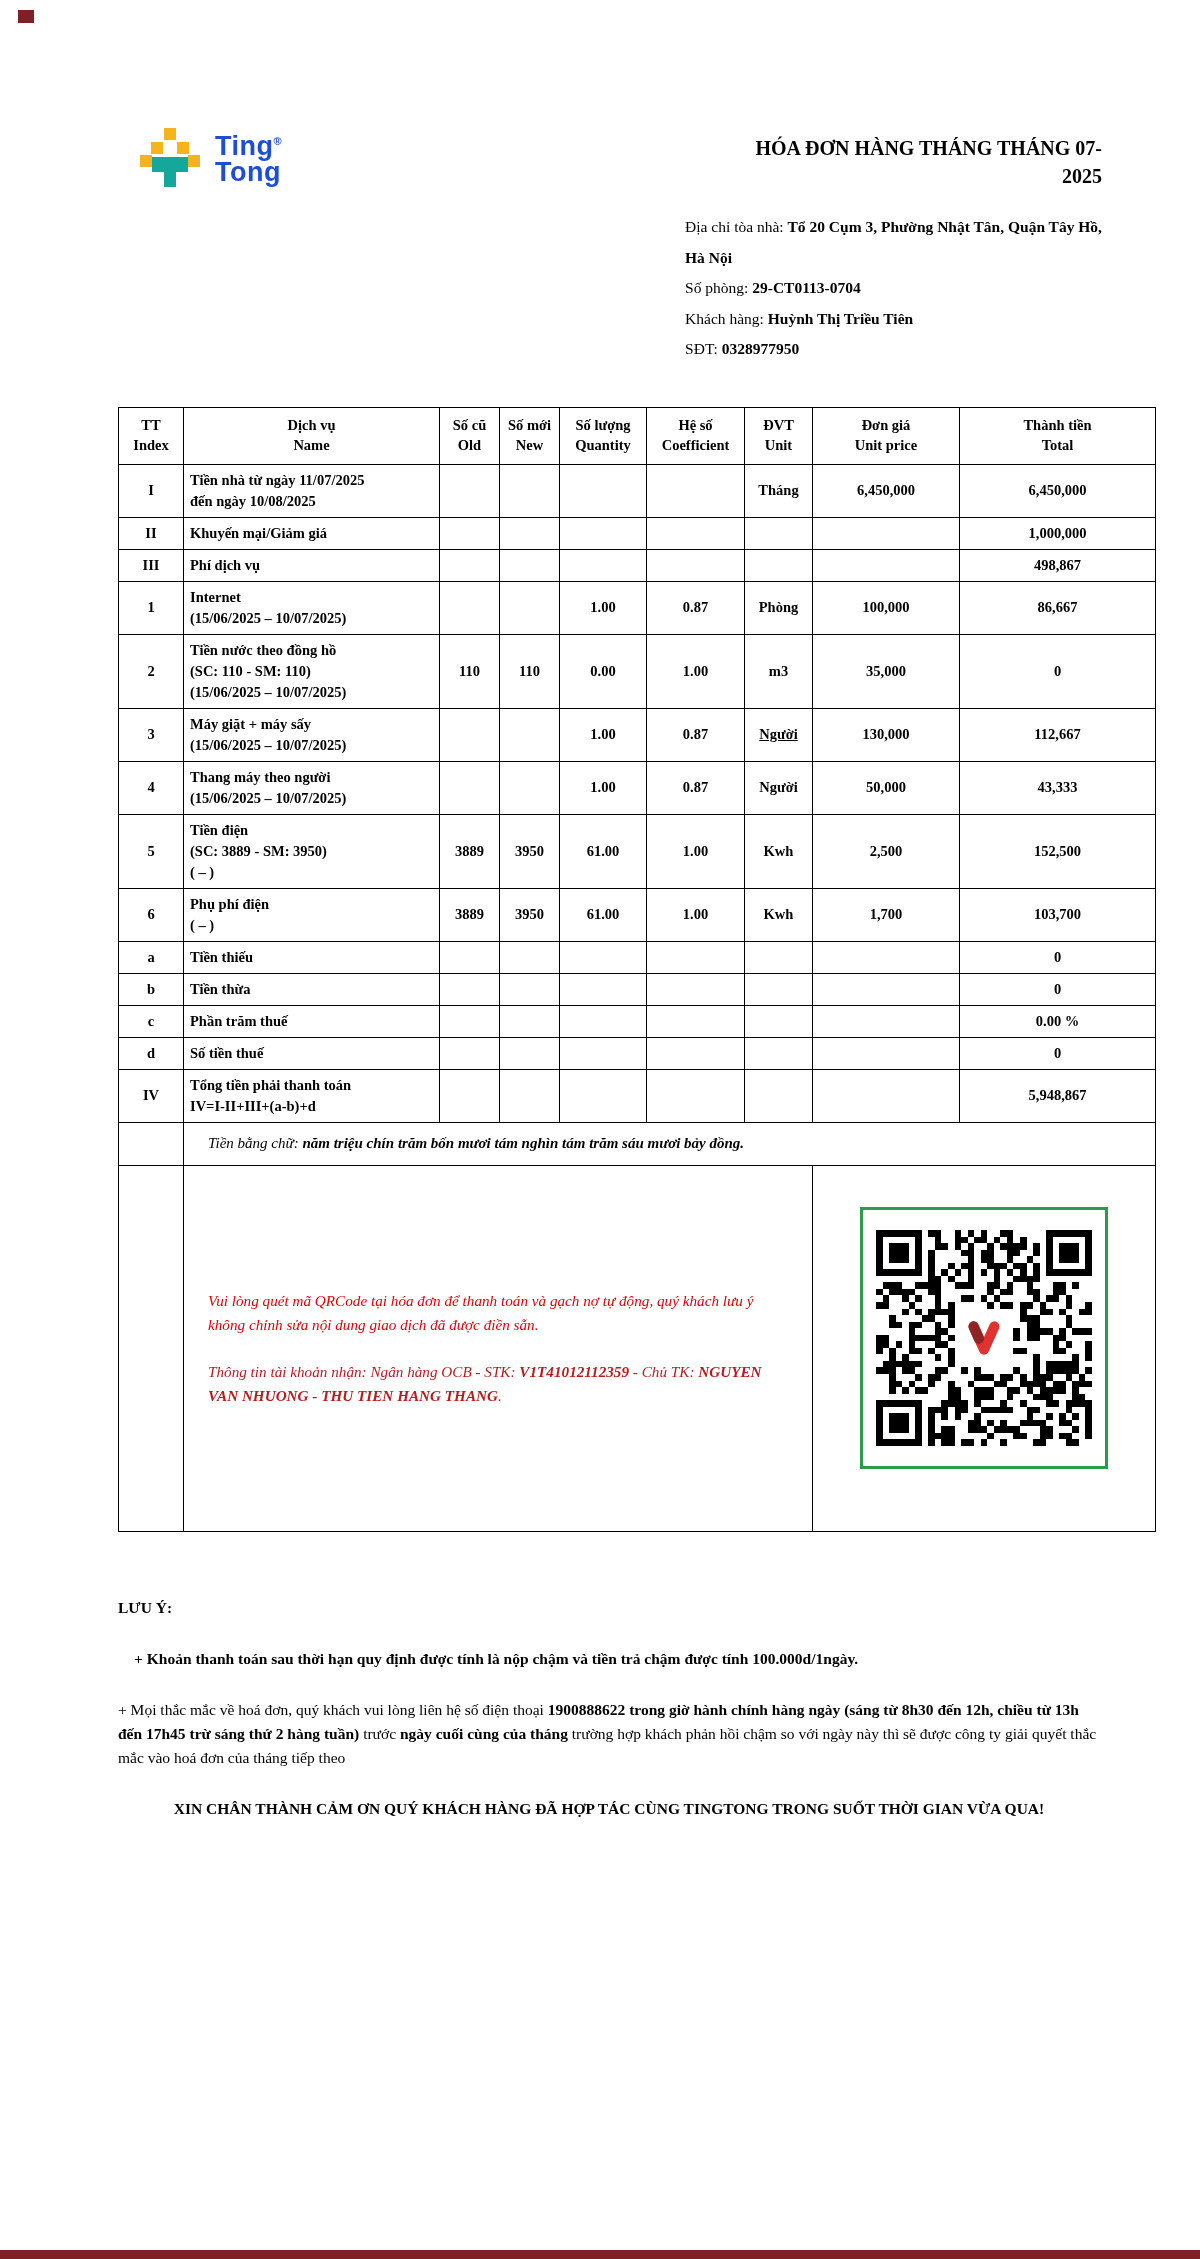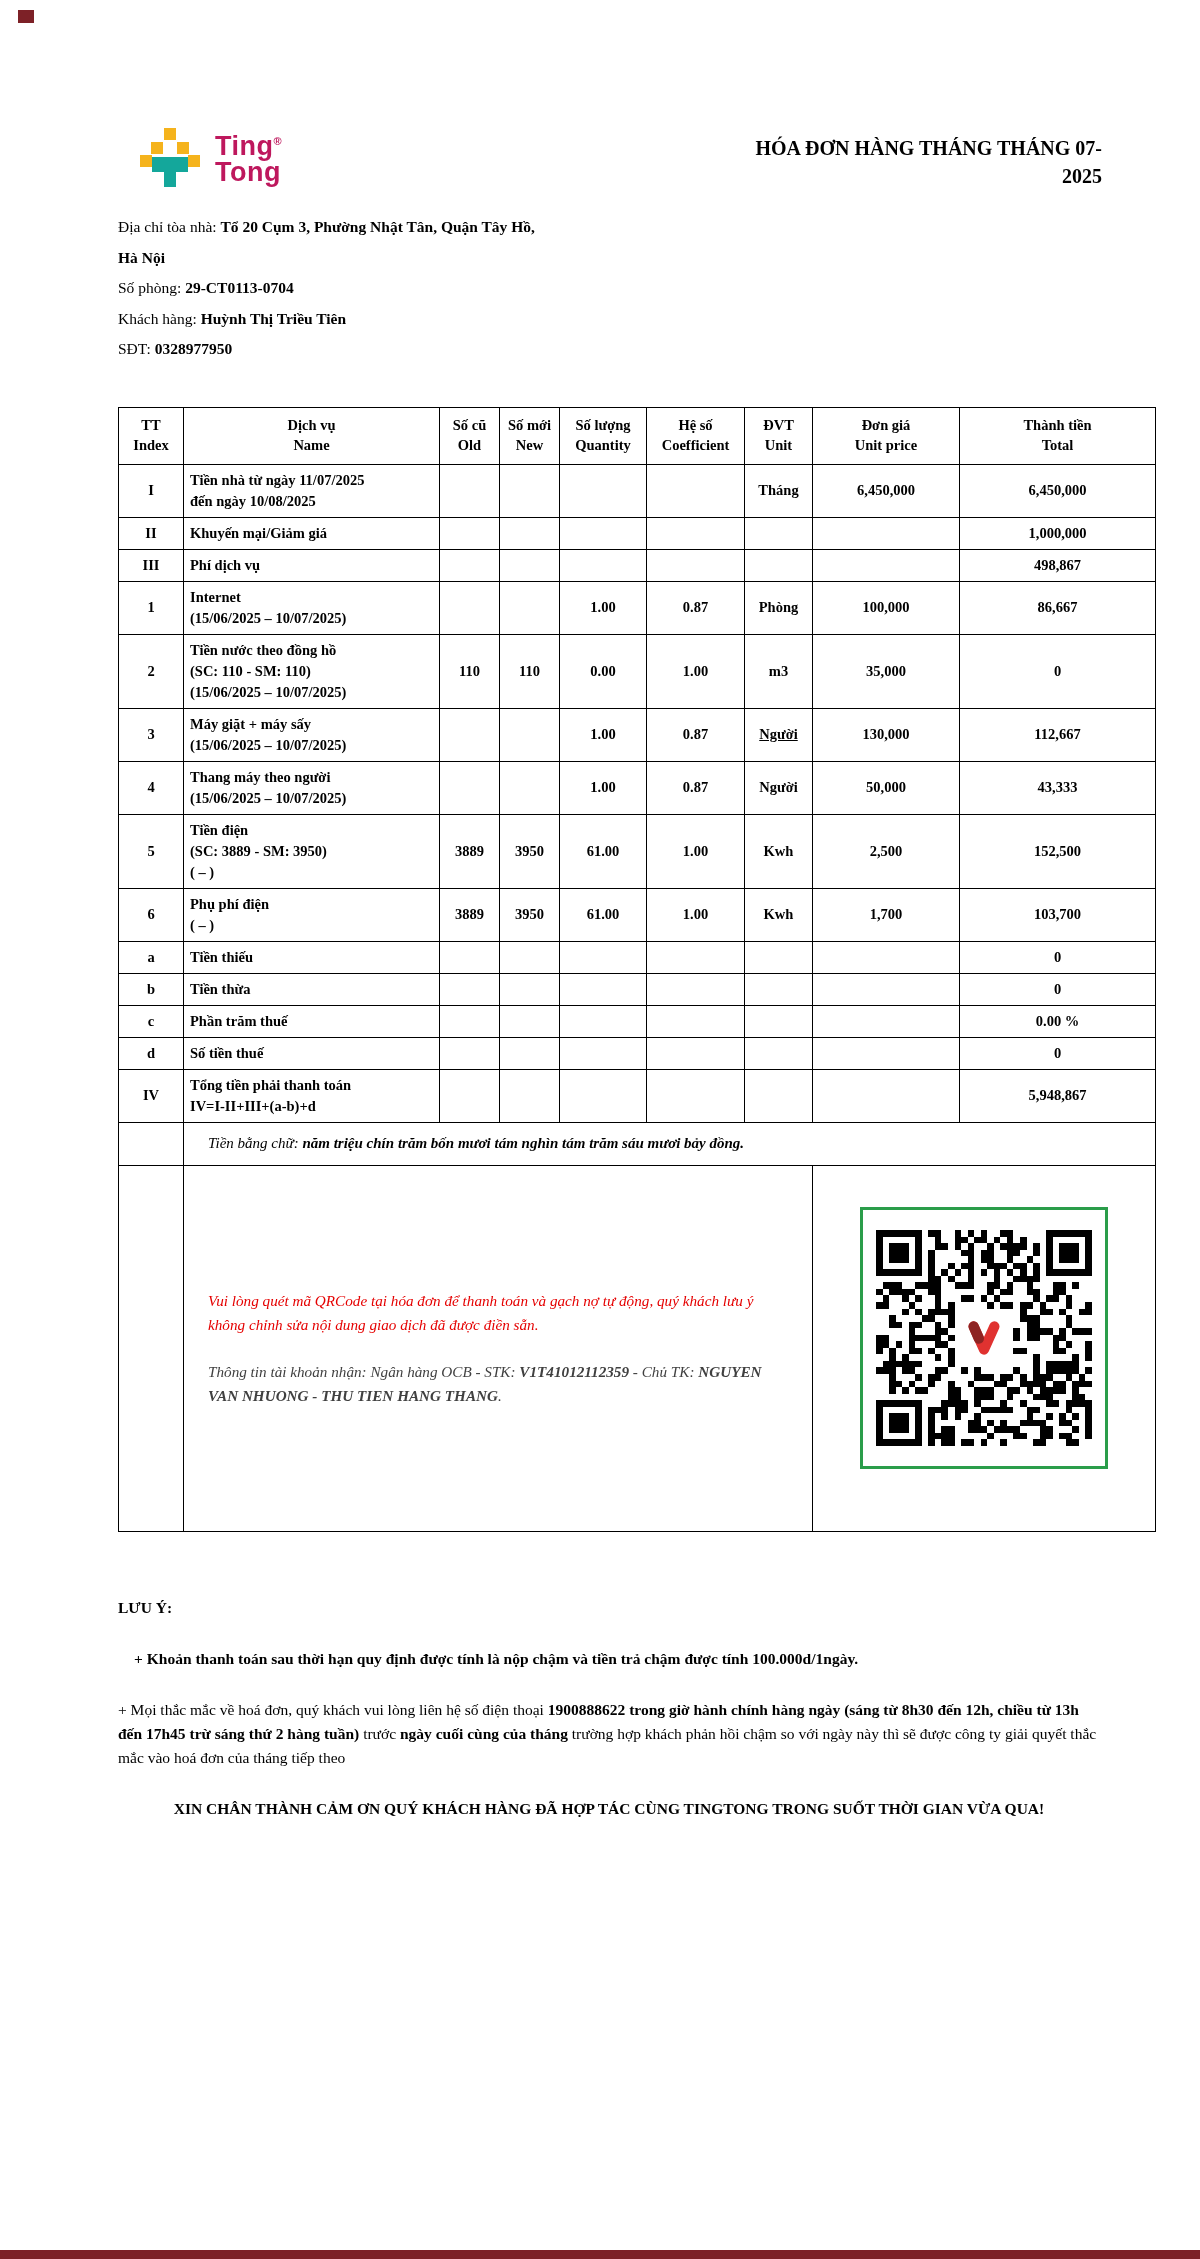--- a/index.html
+++ b/index.html
@@ -16,45 +16,45 @@
   .brand-icon { position:relative; width:62px; height:60px; flex:0 0 auto; }
   .brand-icon span { position:absolute; display:block; }
   .sq { width:12px; height:12px; background:#f5b31c; }
   .sq-y1 { left:24px; top:0; }
   .sq-y2 { left:11px; top:14px; }
   .sq-y3 { left:37px; top:14px; }
   .sq-y4 { left:0px;  top:27px; }
   .sq-y5 { left:48px; top:27px; }
   .t-bar  { left:12px; top:29px; width:36px; height:15px; background:#14a79b; }
   .t-stem { left:24px; top:44px; width:12px; height:15px; background:#14a79b; }
-  .brand-text { margin-left:13px; font-family:"Liberation Sans","DejaVu Sans",sans-serif; font-weight:bold; color:#be185d; font-size:27px; line-height:26px; letter-spacing:0.5px; }
+  .brand-text { margin-left:13px; font-family:"Liberation Sans","DejaVu Sans",sans-serif; font-weight:bold; color:#1d4ed8; font-size:27px; line-height:26px; letter-spacing:0.5px; }
   .reg { font-size:11px; vertical-align:super; }
   .title { margin:6px 0 0; max-width:380px; text-align:right; font-size:20px; line-height:1.4; font-weight:bold; }
 
   
-  .info-row { display:flex; justify-content:flex-start; margin:28px 98px 0 118px; font-size:15.5px; }
+  .info-row { display:flex; justify-content:flex-end; margin:28px 98px 0 118px; font-size:15.5px; }
   .info-left p, .info-right p { margin:0 0 12px; line-height:18.5px; }
   .info-right { text-align:right; }
 
   
   table.inv { margin:36px 0 0 118px; width:1037px; border-collapse:collapse; table-layout:fixed; }
   table.inv th, table.inv td { border:1px solid #000; font-size:14.5px; font-weight:bold; padding:5px 6px; vertical-align:middle; word-wrap:break-word; }
   table.inv th { text-align:center; line-height:1.35; height:46px; }
   .c-tt   { text-align:center; }
   .c-name { text-align:left; padding-left:10px; line-height:1.45; }
   .c-num  { text-align:center; }
   .c-money{ text-align:center; padding-right:10px;margin-top:40px; }
   .u { text-decoration:underline; }
   .words-row td { height:32px; }
   .words-cell { font-style:italic; font-weight:normal !important; padding-left:24px !important; font-size:15px !important; }
   .words-cell b { font-style:italic; }
   .qr-row td { height:325px;font-style:italic; }
   .note-cell { vertical-align:middle !important; font-weight:normal !important; padding:20px 28px 20px 24px !important; font-size:15.2px !important; line-height:1.55; }
   .red-note { color:#e50000; margin:0 0 24px; }
-  .account-note { margin:0; color:#404040; }
+  .account-note { margin:0; color:#b91c1c; }
   .qr-cell { vertical-align:top !important; }
   .qr-box { position:relative; width:242px; height:256px; border:3px solid #2a9d4a; margin:36px auto 0; background:#fff;
             display:flex; align-items:center; justify-content:center; }
   .qr-svg { width:216px; height:216px; }
   .qr-logo { position:absolute; left:50%; top:50%; transform:translate(-50%,-50%); width:54px; height:54px; background:#fff;
              display:flex; align-items:center; justify-content:center; }
   .qr-logo svg { width:46px; height:46px; }
 
   
   .notes { margin:64px 100px 0 118px; font-size:15.5px; line-height:1.55; }

